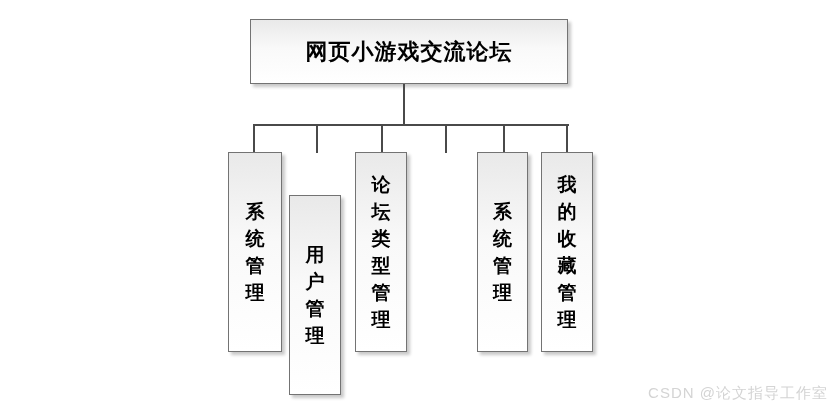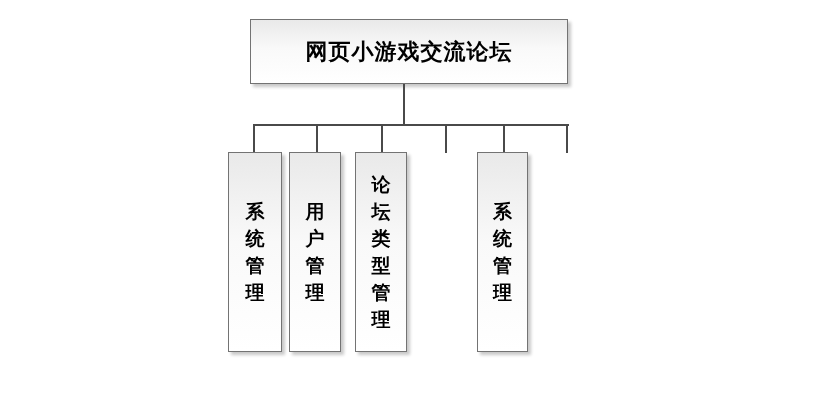--- a/index.html
+++ b/index.html
@@ -23,21 +23,21 @@
     color: #000000;
   }
   .root {
     left: 250px; top: 19px; width: 318px; height: 65px;
     font-size: 22px;
     font-weight: bold;
     letter-spacing: 1px;
   }
   .leaf { top: 152px; height: 200px; }
   .leaf-1 { left: 228px; width: 54px; }
-  .leaf-2 { left: 289px; width: 52px; }
+  .leaf-2 { left: 289px; width: 52px; margin-top: 43px; }
   .leaf-3 { left: 355px; width: 52px; }
   .leaf-4 { left: 416px; width: 51px; }
   .leaf-5 { left: 477px; width: 51px; }
   .leaf-6 { left: 541px; width: 52px; }
   .vlabel {
     font-size: 19px;
     font-weight: bold;
     line-height: 27px;
     width: 1em;
     word-break: break-all;
@@ -86,15 +86,19 @@
   </div>
   <div class="node leaf leaf-2">
     <div class="vlabel">用户管理</div>
   </div>
   <div class="node leaf leaf-3">
     <div class="vlabel">论坛类型管理</div>
   </div>
   <div class="node leaf leaf-5">
     <div class="vlabel">系统管理</div>
   </div>
+  <div class="node leaf leaf-6">
+    <div class="vlabel">我的收藏管理</div>
+  </div>
 
+  <div class="watermark">CSDN @论文指导工作室</div>
 
 </div>
 
 </body></html>

